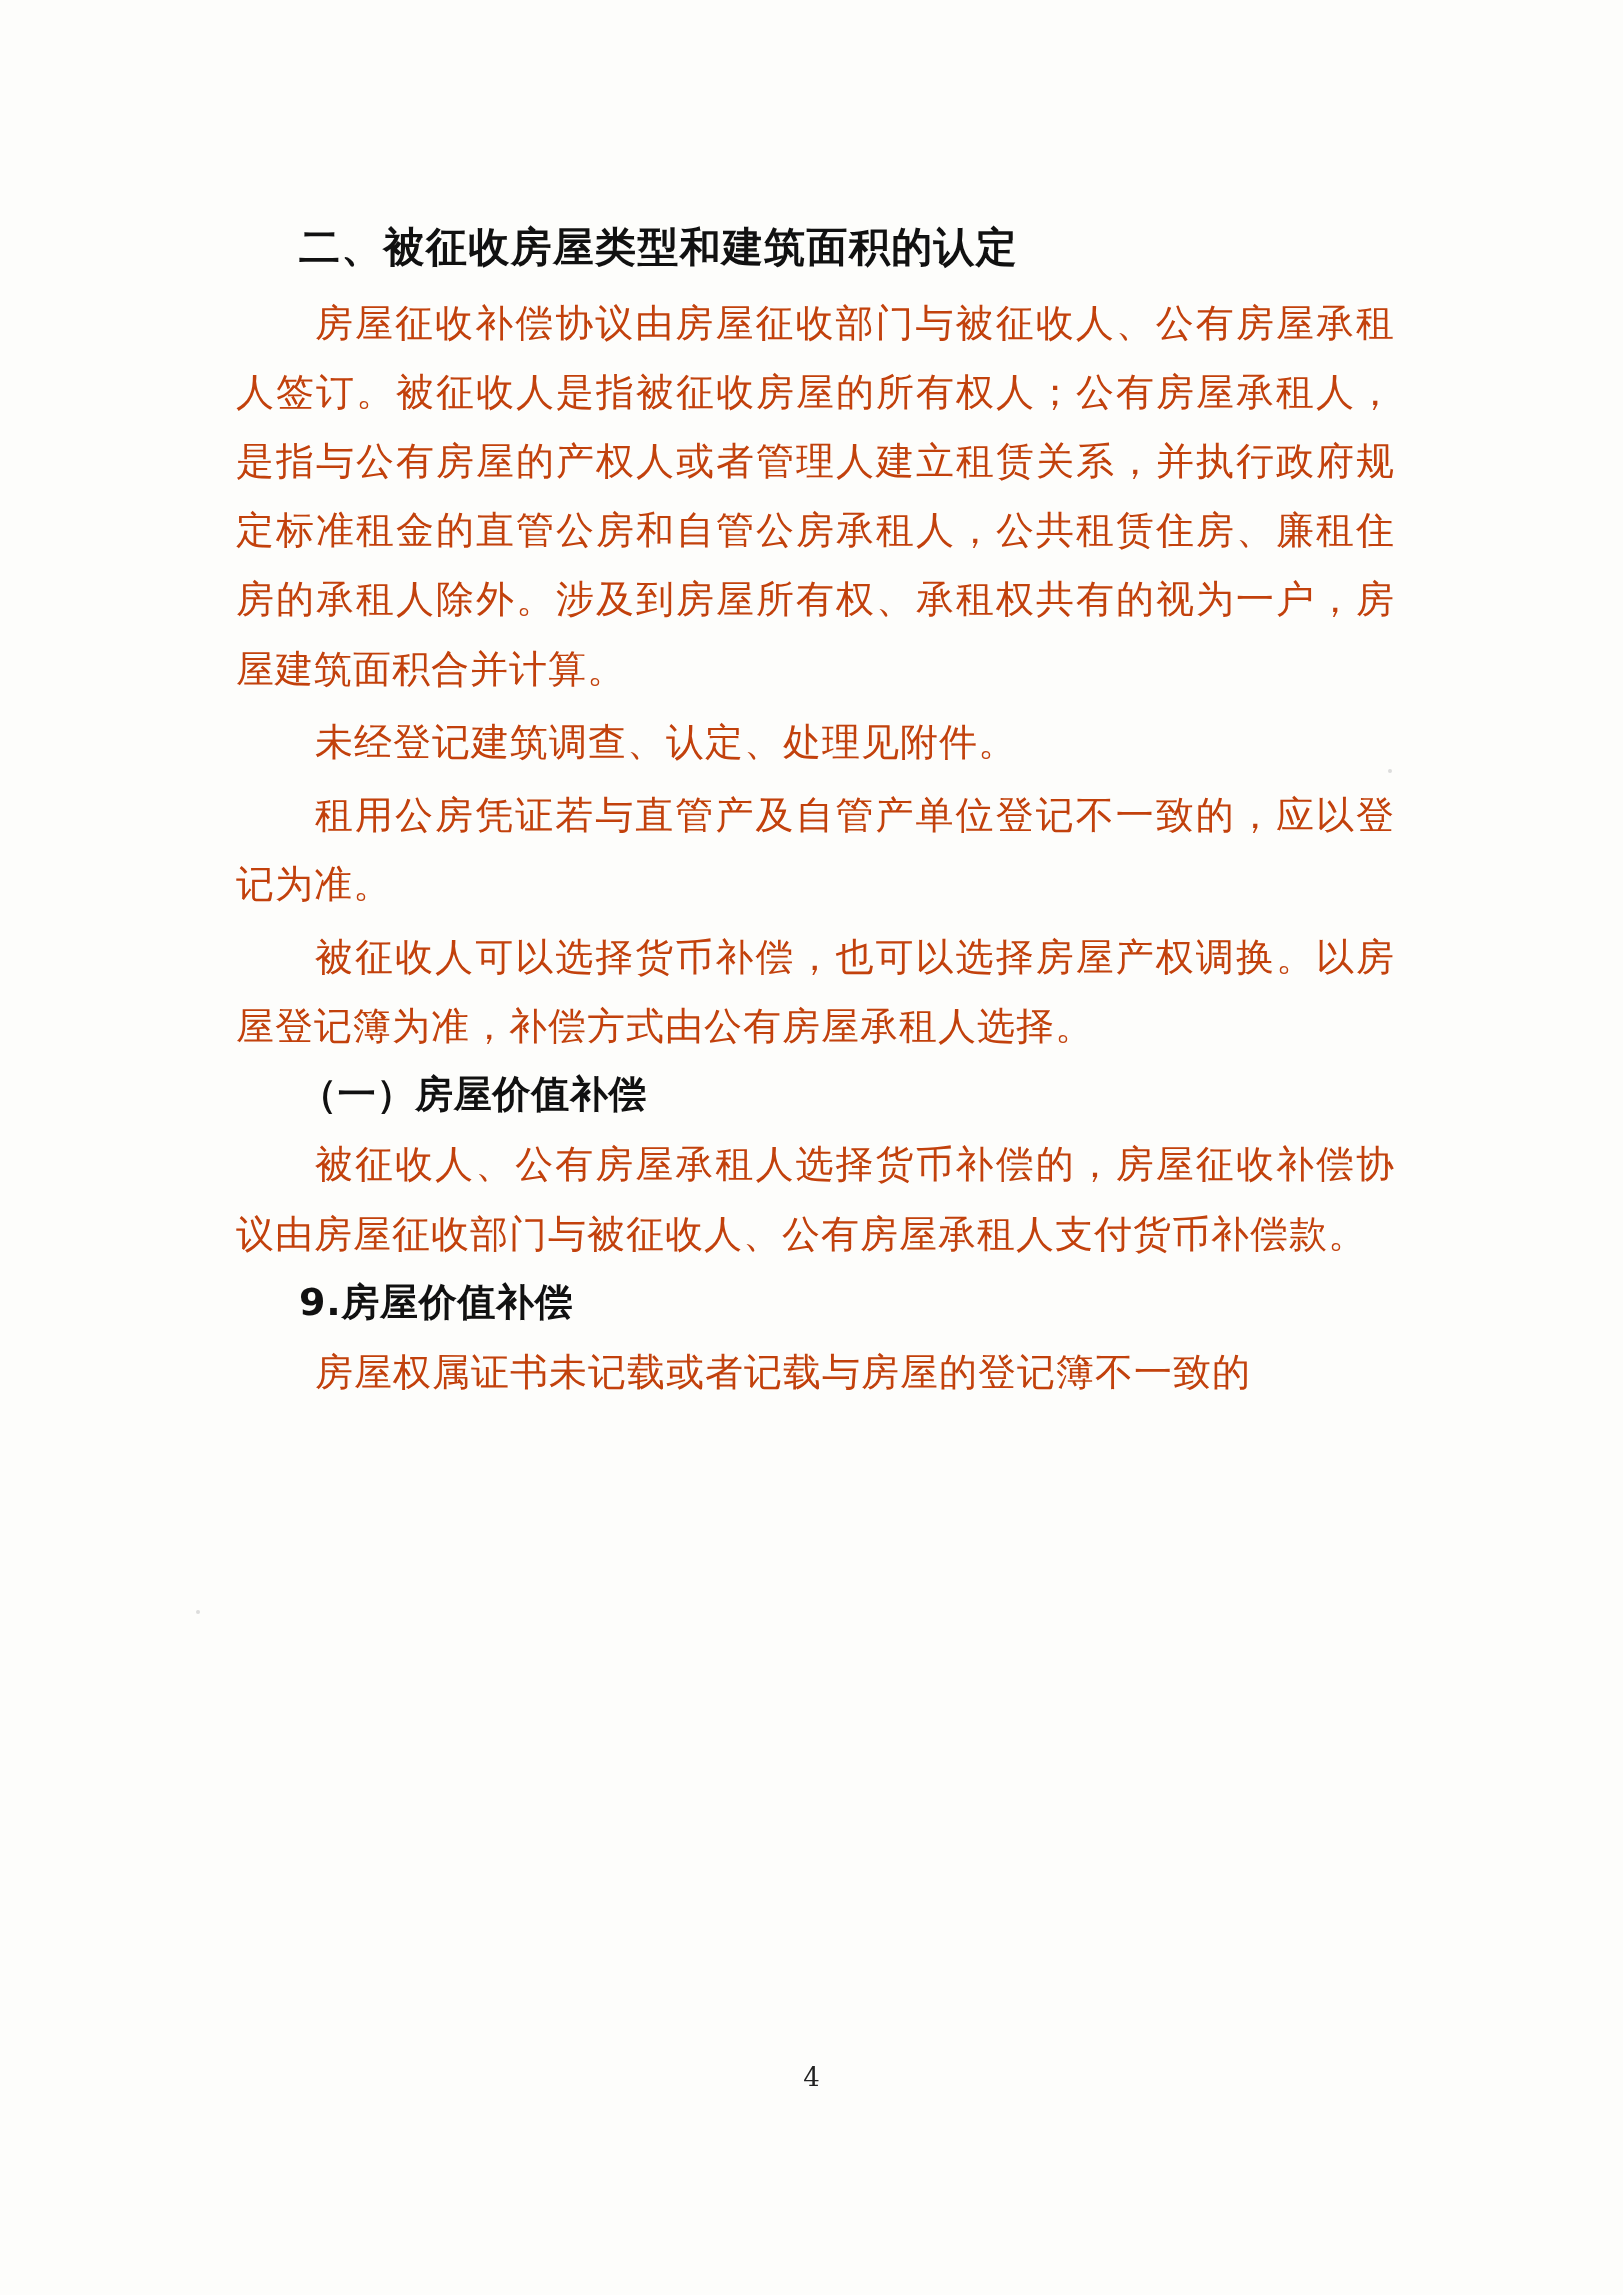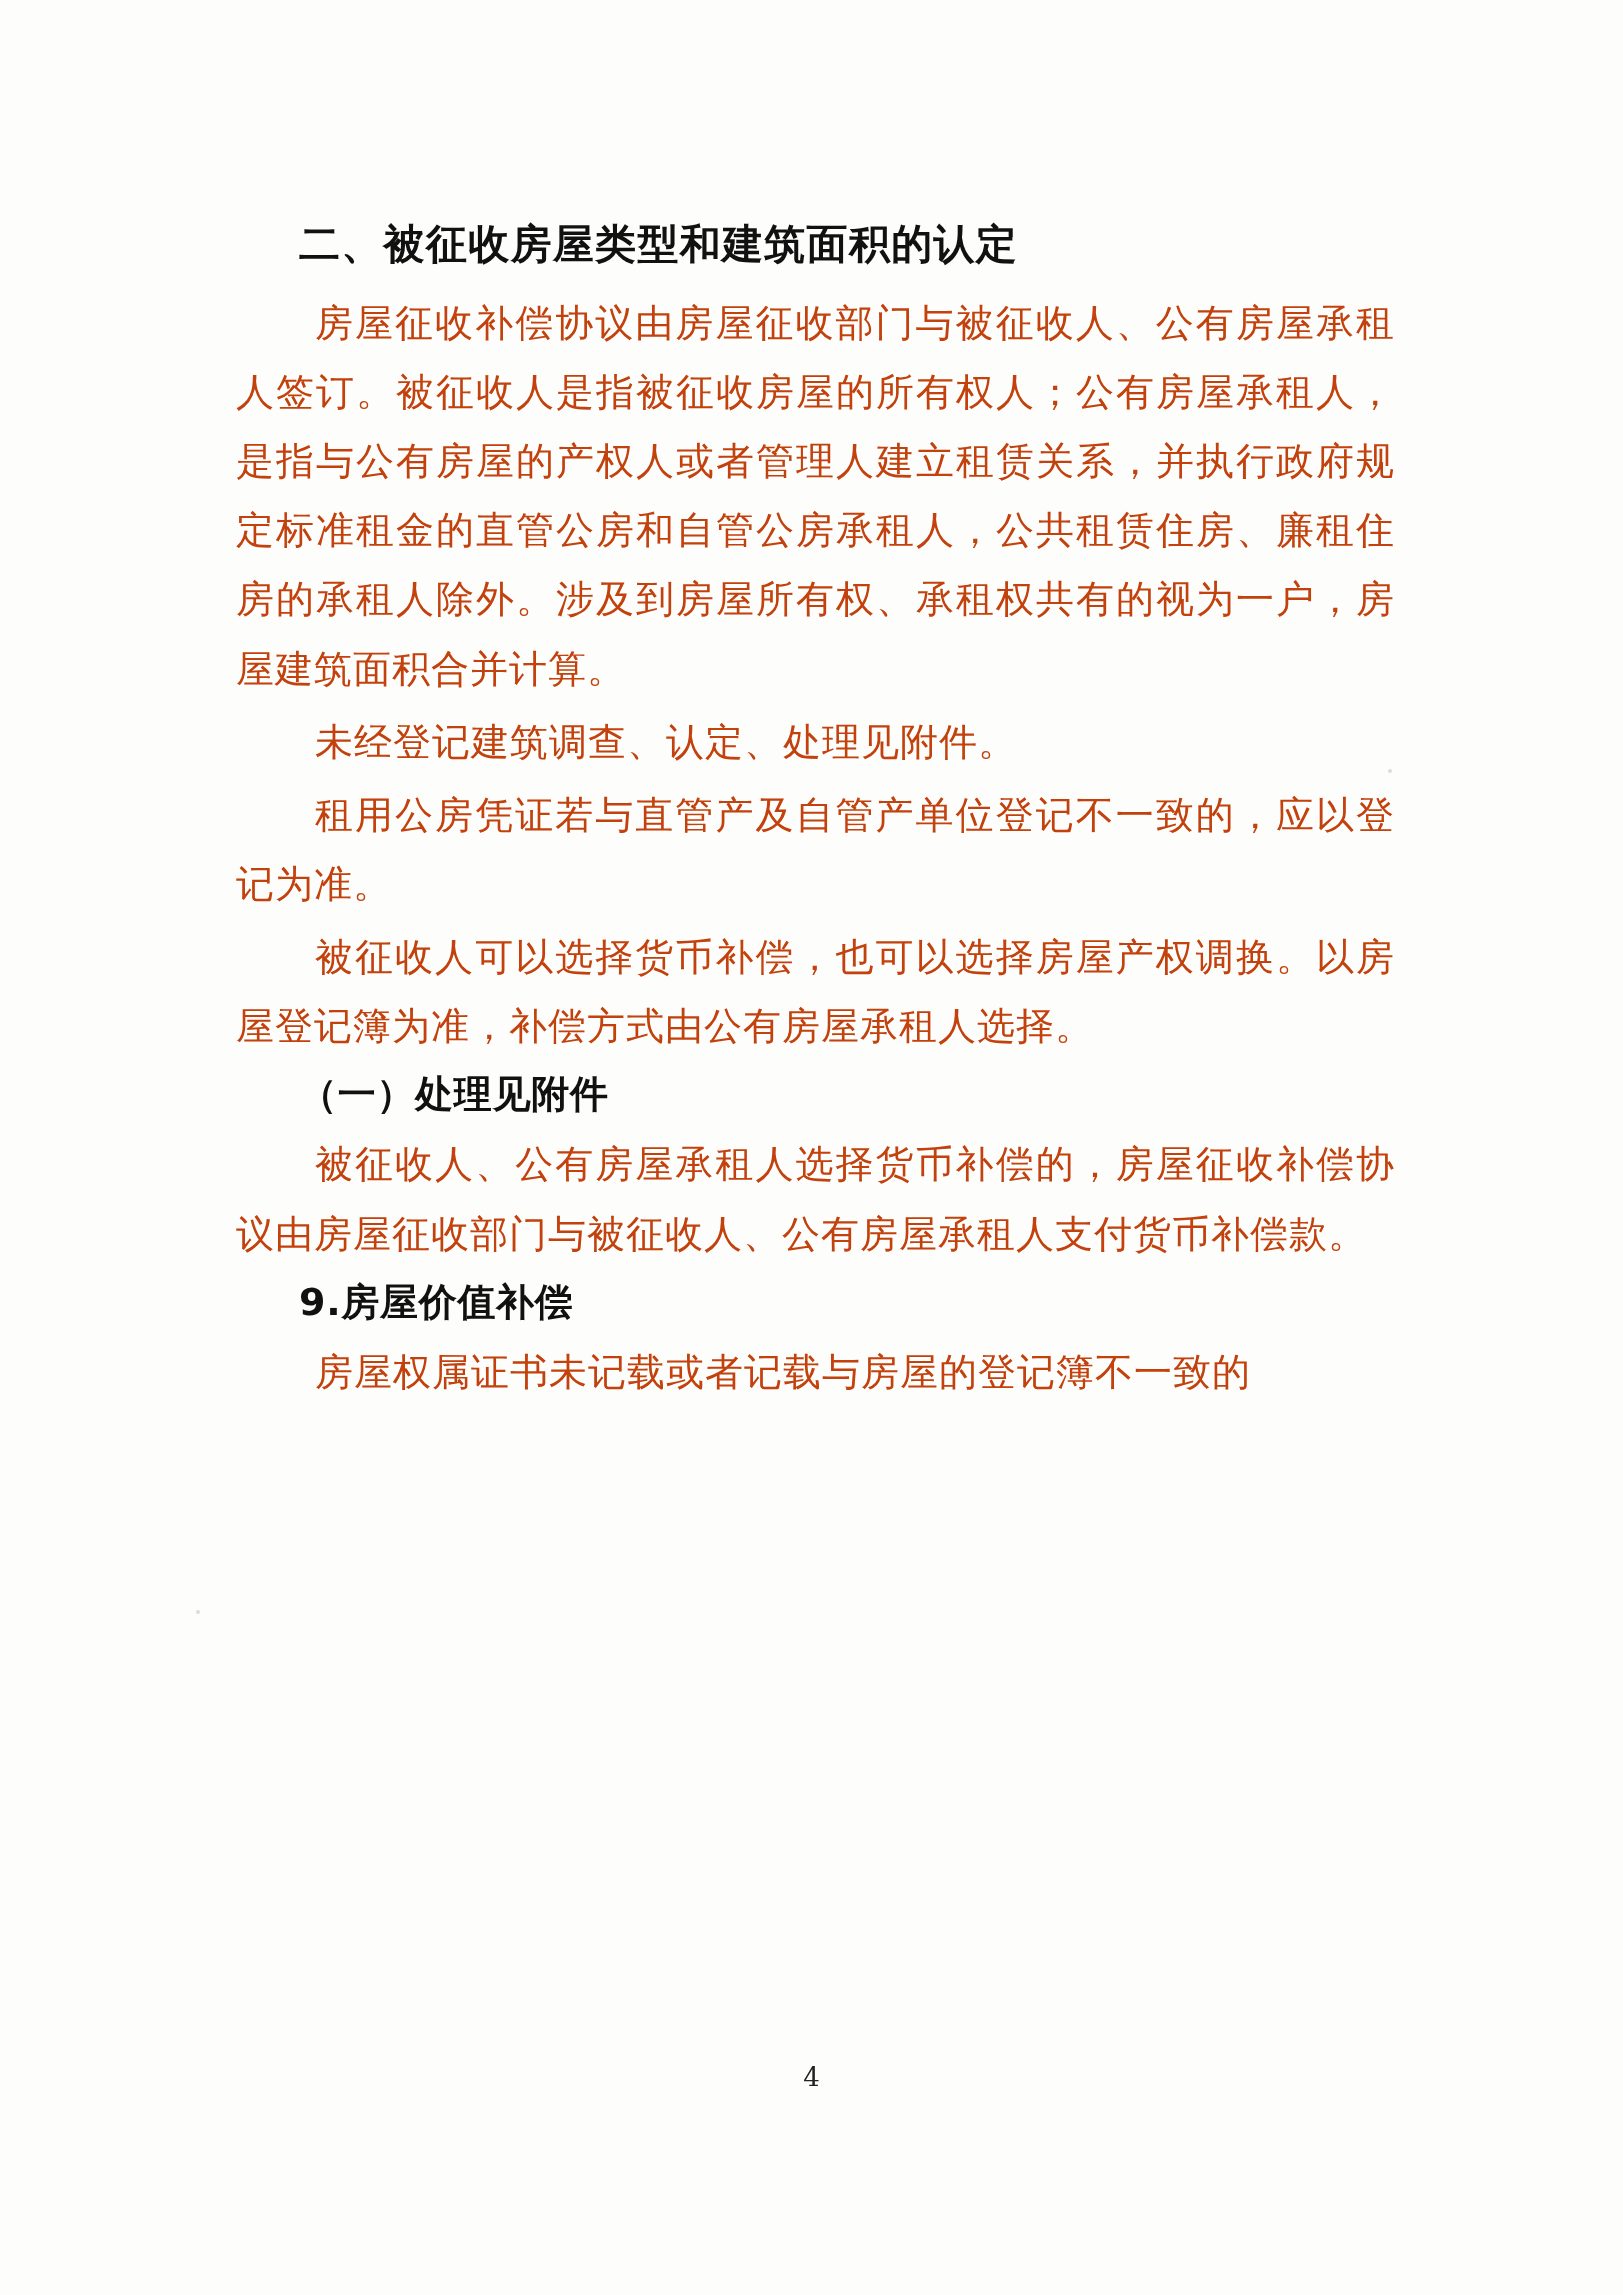--- a/index.html
+++ b/index.html
@@ -20,21 +20,21 @@
     inset: 0;
     background: #fdfdfb;
   }
   .content {
     position: absolute;
     left: 236px;
     top: 216px;
     width: 1159px;
   }
   .heading {
-    font-family: Liberation Mono, monospace;
+    font-family: Liberation Sans, sans-serif;
     font-weight: bold;
     font-size: 41px;
     line-height: 1.55;
     letter-spacing: 1.3px;
     margin: 0 0 9.2px 0;
     text-indent: 63px;
     color: #111111;
   }
   .subheading {
     font-family: "DejaVu Sans", "Liberation Sans", sans-serif;
@@ -90,21 +90,21 @@
     <p class="para">房屋征收补偿协议由房屋征收部门与被征收人、公有房屋承租人签订。被征收人是指被征收房屋的所有权人；公有房屋承租人，是指与公有房屋的产权人或者管理人建立租赁关系，并执行政府规定标准租金的直管公房和自管公房承租人，公共租赁住房、廉租住房的承租人除外。涉及到房屋所有权、承租权共有的视为一户，房屋建筑面积合并计算。</p>
 
 
     <p class="para">未经登记建筑调查、认定、处理见附件。</p>
 
     <p class="para">租用公房凭证若与直管产及自管产单位登记不一致的，应以登记为准。</p>
 
 
     <p class="para">被征收人可以选择货币补偿，也可以选择房屋产权调换。以房屋登记簿为准，补偿方式由公有房屋承租人选择。</p>
 
-    <h3 class="subheading">（一）处理见附件</h3>
+    <h3 class="subheading">（一）房屋价值补偿</h3>
 
     <p class="para">被征收人、公有房屋承租人选择货币补偿的，房屋征收补偿协议由房屋征收部门与被征收人、公有房屋承租人支付货币补偿款。</p>
 
     <h3 class="subheading">9.房屋价值补偿</h3>
 
     <p class="para">房屋权属证书未记载或者记载与房屋的登记簿不一致的</p>
 
   </div>
 
   <div class="page-number">4</div>

